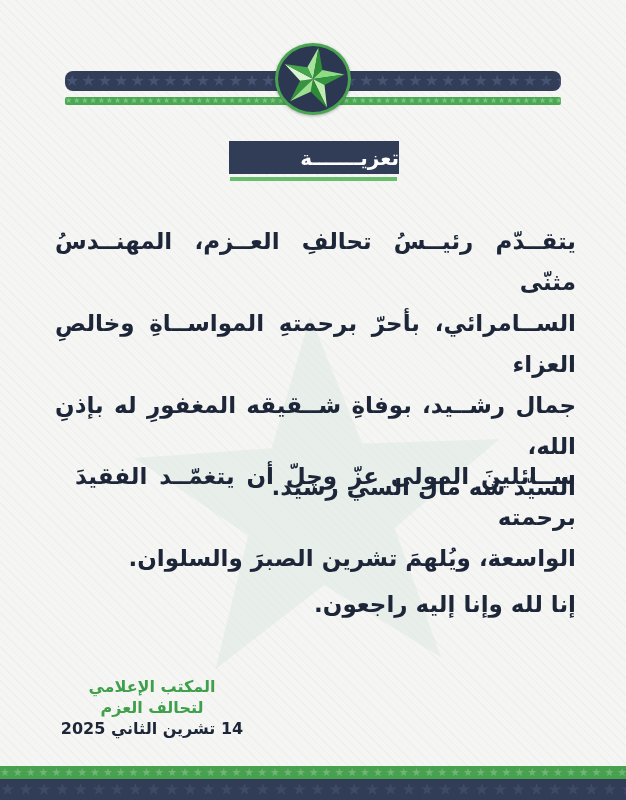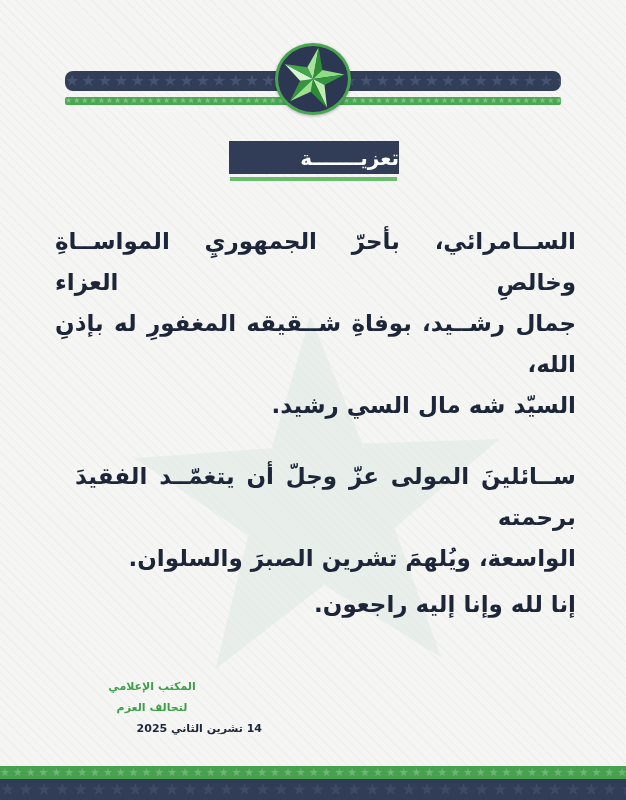--- a/index.html
+++ b/index.html
@@ -64,24 +64,24 @@
   }
   .bodytext .line{text-align:justify;text-align-last:justify;}
   .bodytext .line.end{text-align:right;text-align-last:right;}
   .p1{top:221px;}
   .p2{top:456px;margin-left:20px;}
   .p3{top:584px;}
   
   .signature{
     position:absolute;left:42px;top:676px;width:220px;z-index:1;
     direction:rtl;text-align:center;font-weight:bold;
-    font-size:11px;line-height:21px;
+    font-size:16px;line-height:21px;
   }
   .signature .green{color:#3f9f4b;}
-  .signature .date{color:#1c2638;text-align:right;}
+  .signature .date{color:#1c2638;}
   
   .bottom-green{
     position:absolute;left:0;top:766px;width:626px;height:13px;
     background:#47a14f;overflow:hidden;z-index:1;
   }
   .bottom-green .stars{
     display:block;white-space:nowrap;overflow:hidden;
     font-size:11px;line-height:13px;letter-spacing:3px;
     color:rgba(255,255,255,0.22);text-align:center;
   }
@@ -126,21 +126,22 @@
       </g>
     </svg>
   </div>
 
   <div class="title-box">
     <span>تعزيـــــــة</span>
   </div>
   <div class="title-underline"></div>
 
   <div class="bodytext p1">
-    <div class="line">الســامرائي، بأحرّ الجمهوريِ المواســاةِ وخالصِ العزاء</div>
+    <div class="line">يتقــدّم رئيــسُ تحالفِ العــزم، المهنــدسُ مثنّى</div>
+    <div class="line">الســامرائي، بأحرّ برحمتهِ المواســاةِ وخالصِ العزاء</div>
     <div class="line">جمال رشــيد، بوفاةِ شــقيقه المغفورِ له بإذنِ الله،</div>
     <div class="line end">السيّد شه مال السي رشيد.</div>
   </div>
 
   <div class="bodytext p2">
     <div class="line">ســائلينَ المولى عزّ وجلّ أن يتغمّــد الفقيدَ برحمته</div>
     <div class="line end">الواسعة، ويُلهمَ تشرين الصبرَ والسلوان.</div>
   </div>
 
   <div class="bodytext p3">

